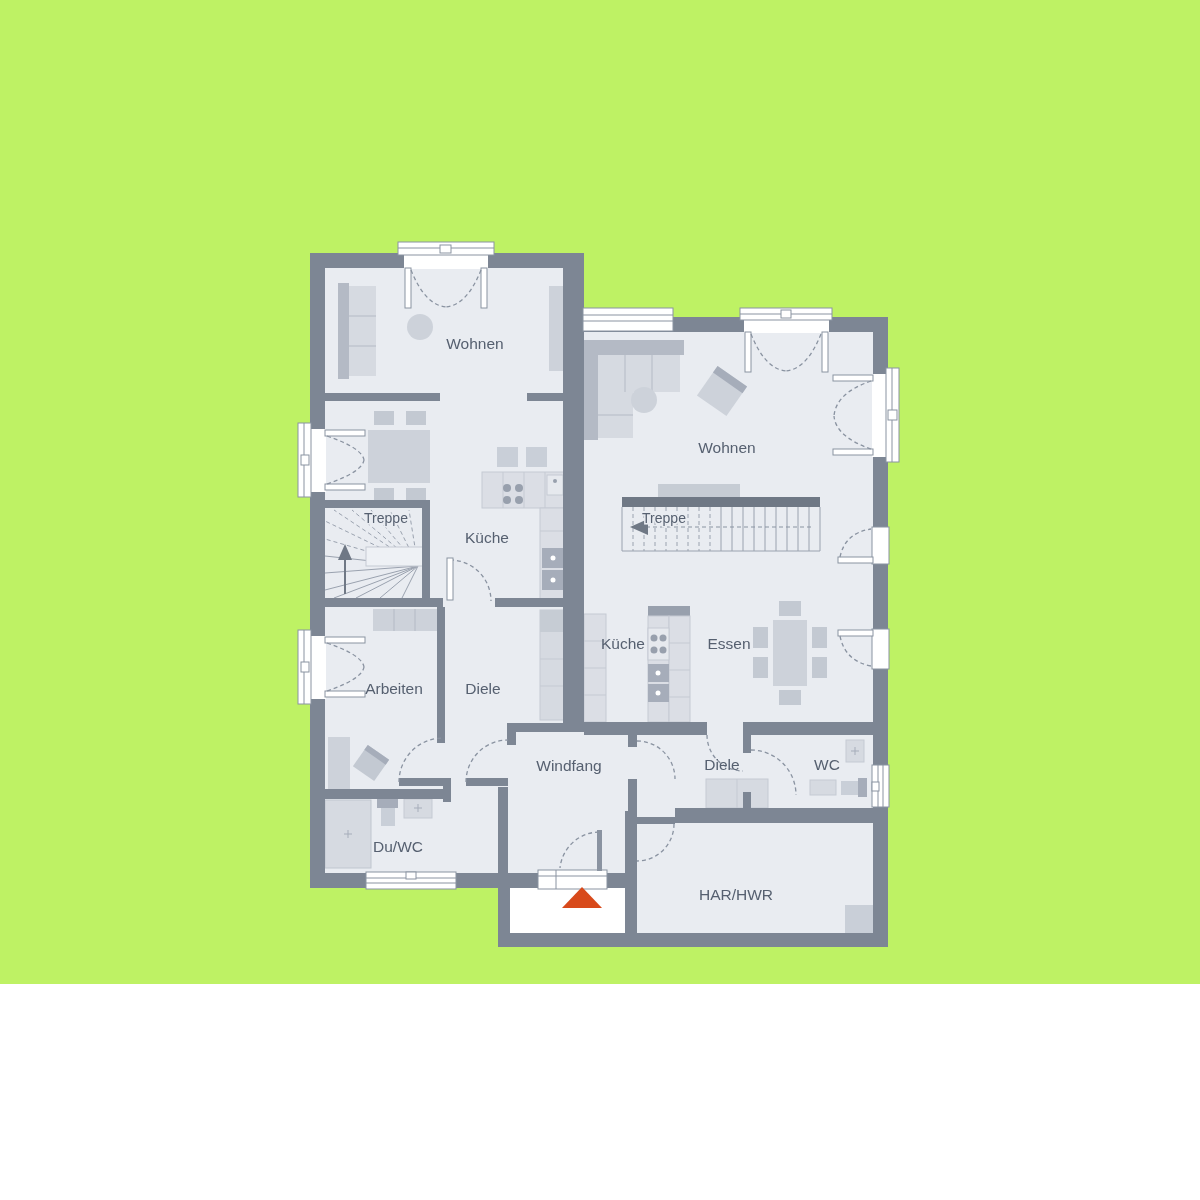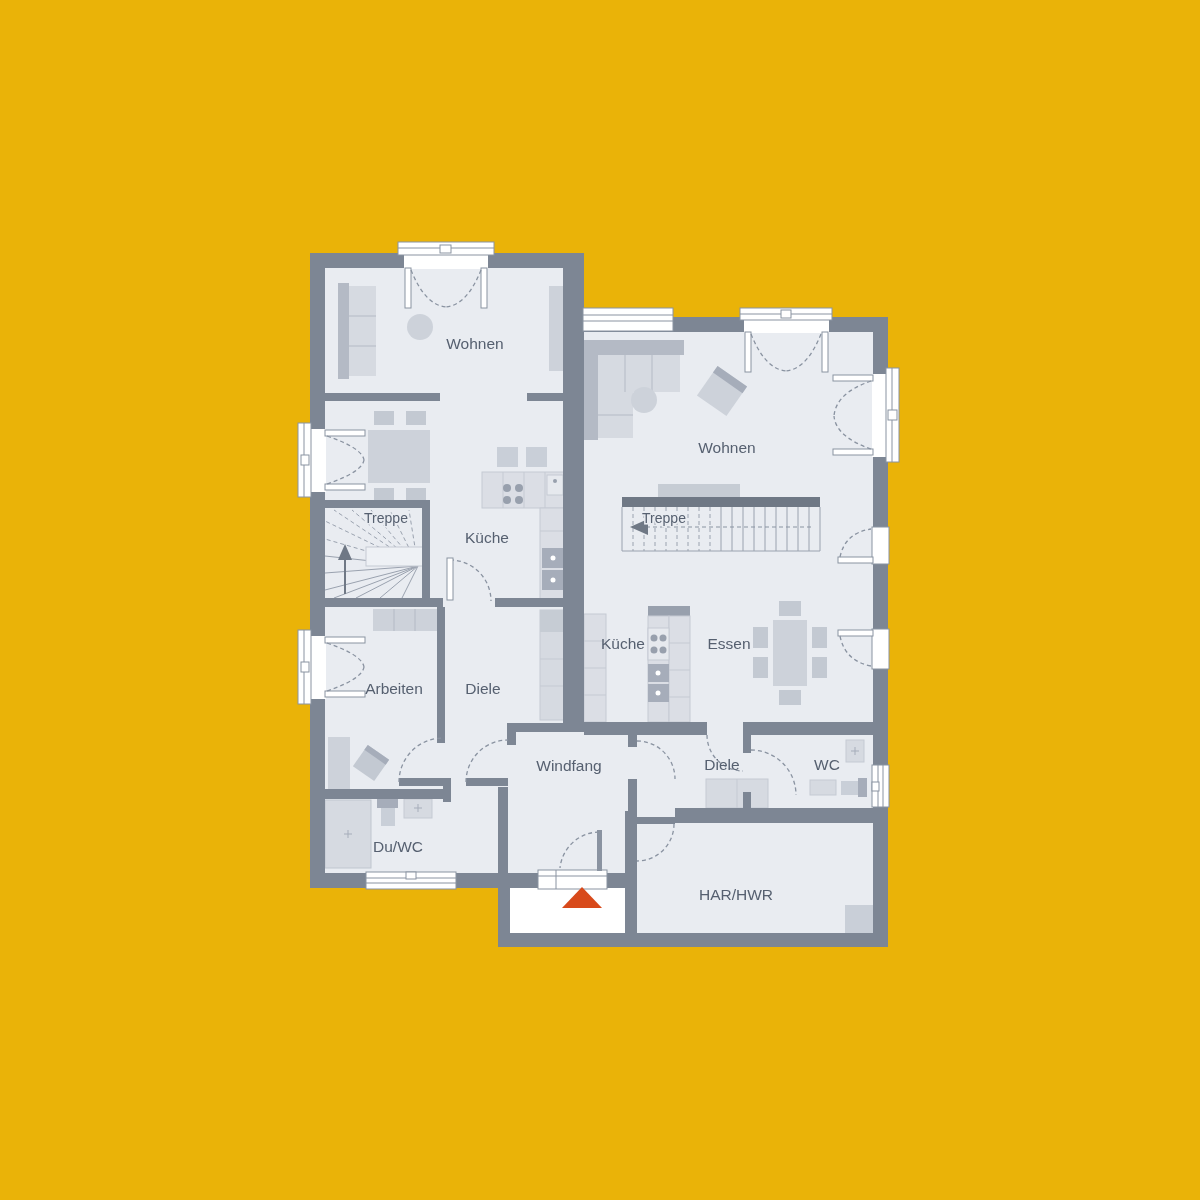--- a/index.html
+++ b/index.html
@@ -1,16 +1,16 @@
 <!DOCTYPE html>
 <html><head>
 <meta charset="utf-8">
 <style>
   html,body{margin:0;padding:0;background:#ffffff;}
-  .canvas{position:relative;width:1200px;height:1200px;background:#eab308;overflow:hidden;
+  .canvas{position:relative;width:1200px;height:984px;background:#bef264;overflow:hidden;
           font-family:"Liberation Sans", sans-serif;}
   svg{position:absolute;left:0;top:0;}
   text{font-family:"Liberation Sans", sans-serif;fill:#566070;}
   .room-label{font-size:15.5px;}
   .room-label-small{font-size:14px;paint-order:stroke;stroke:#e9ecf1;stroke-width:3px;}
 </style>
 </head>
 <body>
 
 <div class="canvas">

